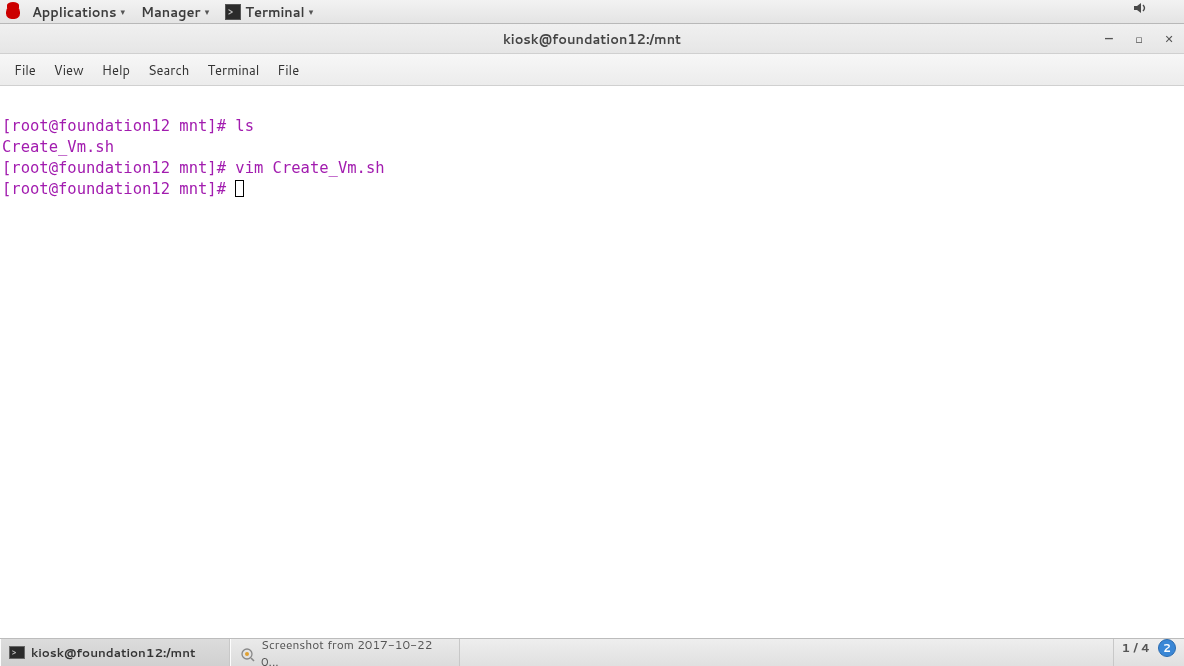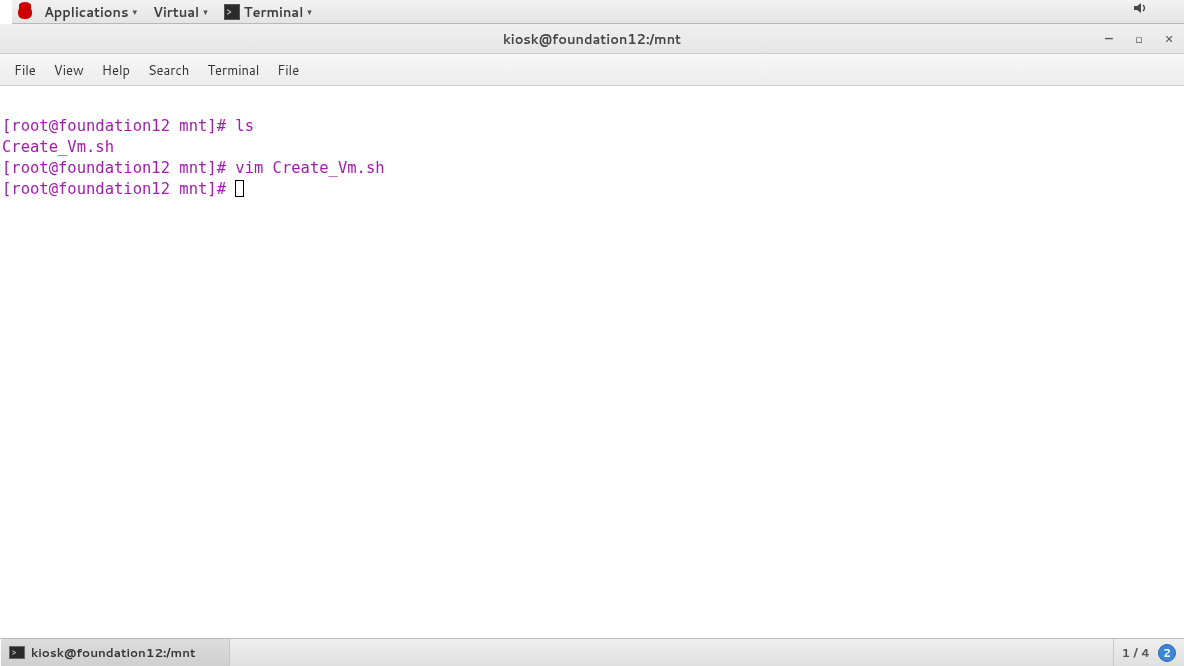--- a/index.html
+++ b/index.html
@@ -10,21 +10,20 @@
   .top-panel {
     height: 24px;
     background: linear-gradient(#f2f2f2, #e4e4e4);
     border-bottom: 1px solid #b8b8b8;
     display: flex;
     align-items: center;
     padding: 0 6px;
     font-weight: bold;
     color: #3c3c3c;
     gap: 4px;
-    margin-left: 12px;
   }
   .top-panel .left { display: flex; align-items: center; gap: 8px; }
   .top-panel .menu-item { display: flex; align-items: center; gap: 4px; padding: 0 4px; cursor: pointer; }
   .top-panel .caret { font-size: 9px; color: #555; }
   .top-panel .spacer { flex: 1; }
   .top-panel .right { display: flex; align-items: center; gap: 10px; flex-direction: column; }
   .redhat-logo { width: 14px; height: 14px; background: #c00; border-radius: 50% 50% 40% 40%; position: relative; }
   .redhat-logo::after { content:""; position:absolute; top:-3px; left:1px; width:12px; height:6px; background:#c00; border-radius:50% 50% 0 0; }
   .term-icon-small { width:16px; height:16px; background:#2b2b2b; border:1px solid #555; position:relative; }
   .term-icon-small::after { content:">"; color:#bbb; font-size:9px; position:absolute; top:0; left:2px; }
@@ -117,21 +116,21 @@
     color: #333;
   }
   .task-icon { width: 16px; height: 13px; flex-shrink:0; }
   .task-icon.terminal-ico { background:#2b2b2b; border:1px solid #666; position:relative; }
   .task-icon.terminal-ico::after { content:">"; color:#bbb; font-size:8px; position:absolute; top:-1px; left:2px; }
   .task-icon.vmm-ico svg, .task-icon.qemu-ico svg { width:16px; height:13px; }
   .task-icon.shot-ico { position:relative; }
   .task-icon.shot-ico svg { width:16px; height:16px; }
   .taskbar .tspacer { flex:1; }
   .desk-indicator {
-    display:flex; align-items:center; gap:8px; padding: 0 8px;
+    display:flex; gap:8px; padding: 0 8px;
     border-left: 1px solid #c8c8c8;
     color:#555; font-weight:bold;
   }
   .notif-badge {
     width: 18px; height: 18px; border-radius: 50%;
     background: #3a87d6; color:#fff; font-size:11px; font-weight:bold;
     display:flex; align-items:center; justify-content:center;
     border: 1px solid #2a6bb0;
   }
 
@@ -141,21 +140,21 @@
 <body>
 
 <div class="top-panel">
   <div class="left">
     <span class="redhat-logo"></span>
     <div class="menu-item">
       <span>Applications</span>
       <span class="caret">▾</span>
     </div>
     <div class="menu-item">
-      <span>Virtual</span>
+      <span>Manager</span>
       <span class="caret">▾</span>
     </div>
     <div class="menu-item">
       <span class="term-icon-small"></span>
       <span>Terminal</span>
       <span class="caret">▾</span>
     </div>
   </div>
   <div class="spacer"></div>
   <div class="right">
@@ -206,18 +205,28 @@
 <div class="terminal" id="term">[root@foundation12 mnt]# ls
 Create_Vm.sh
 [root@foundation12 mnt]# vim Create_Vm.sh
 [root@foundation12 mnt]# <span class="cursor-block"></span></div>
 
 <div class="taskbar">
   <div class="task active">
     <span class="task-icon terminal-ico"></span>
     <span>kiosk@foundation12:/mnt</span>
   </div>
+  <div class="task">
+    <span class="task-icon shot-ico">
+      <svg viewBox="0 0 16 16">
+          <circle cx="8" cy="8" r="5" fill="none" stroke="#888" stroke-width="1.3"></circle>
+          <circle cx="8" cy="8" r="2" fill="#e0a030"></circle>
+          <line x1="12" y1="12" x2="15" y2="15" stroke="#888" stroke-width="1.6"></line>
+        </svg>
+    </span>
+    <span>Screenshot from 2017-10-22 0...</span>
+  </div>
   <div class="tspacer"></div>
   <div class="desk-indicator">
     <span>1 / 4</span>
     <span class="notif-badge">2</span>
   </div>
 </div>
 
 </body></html>

